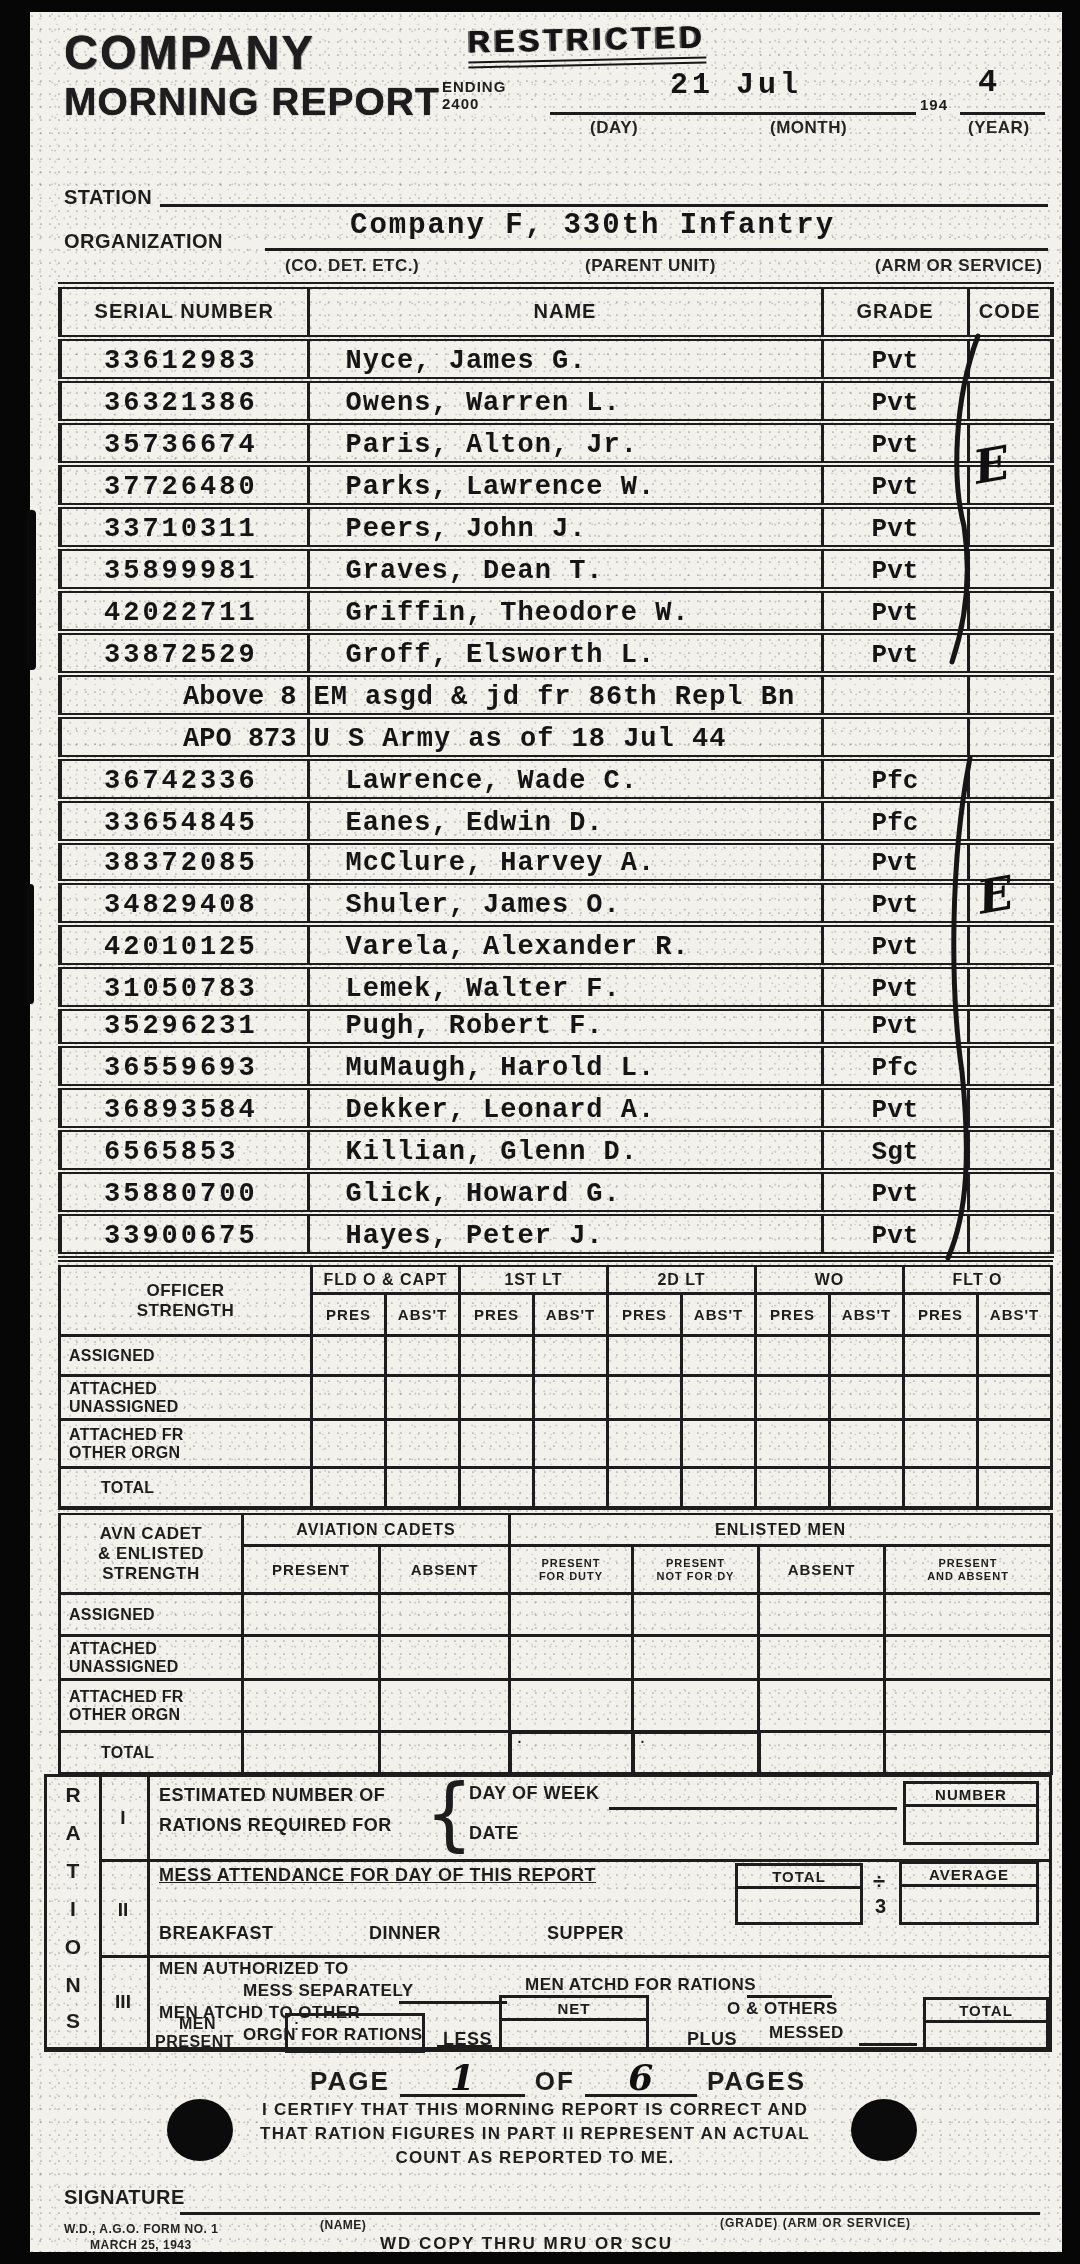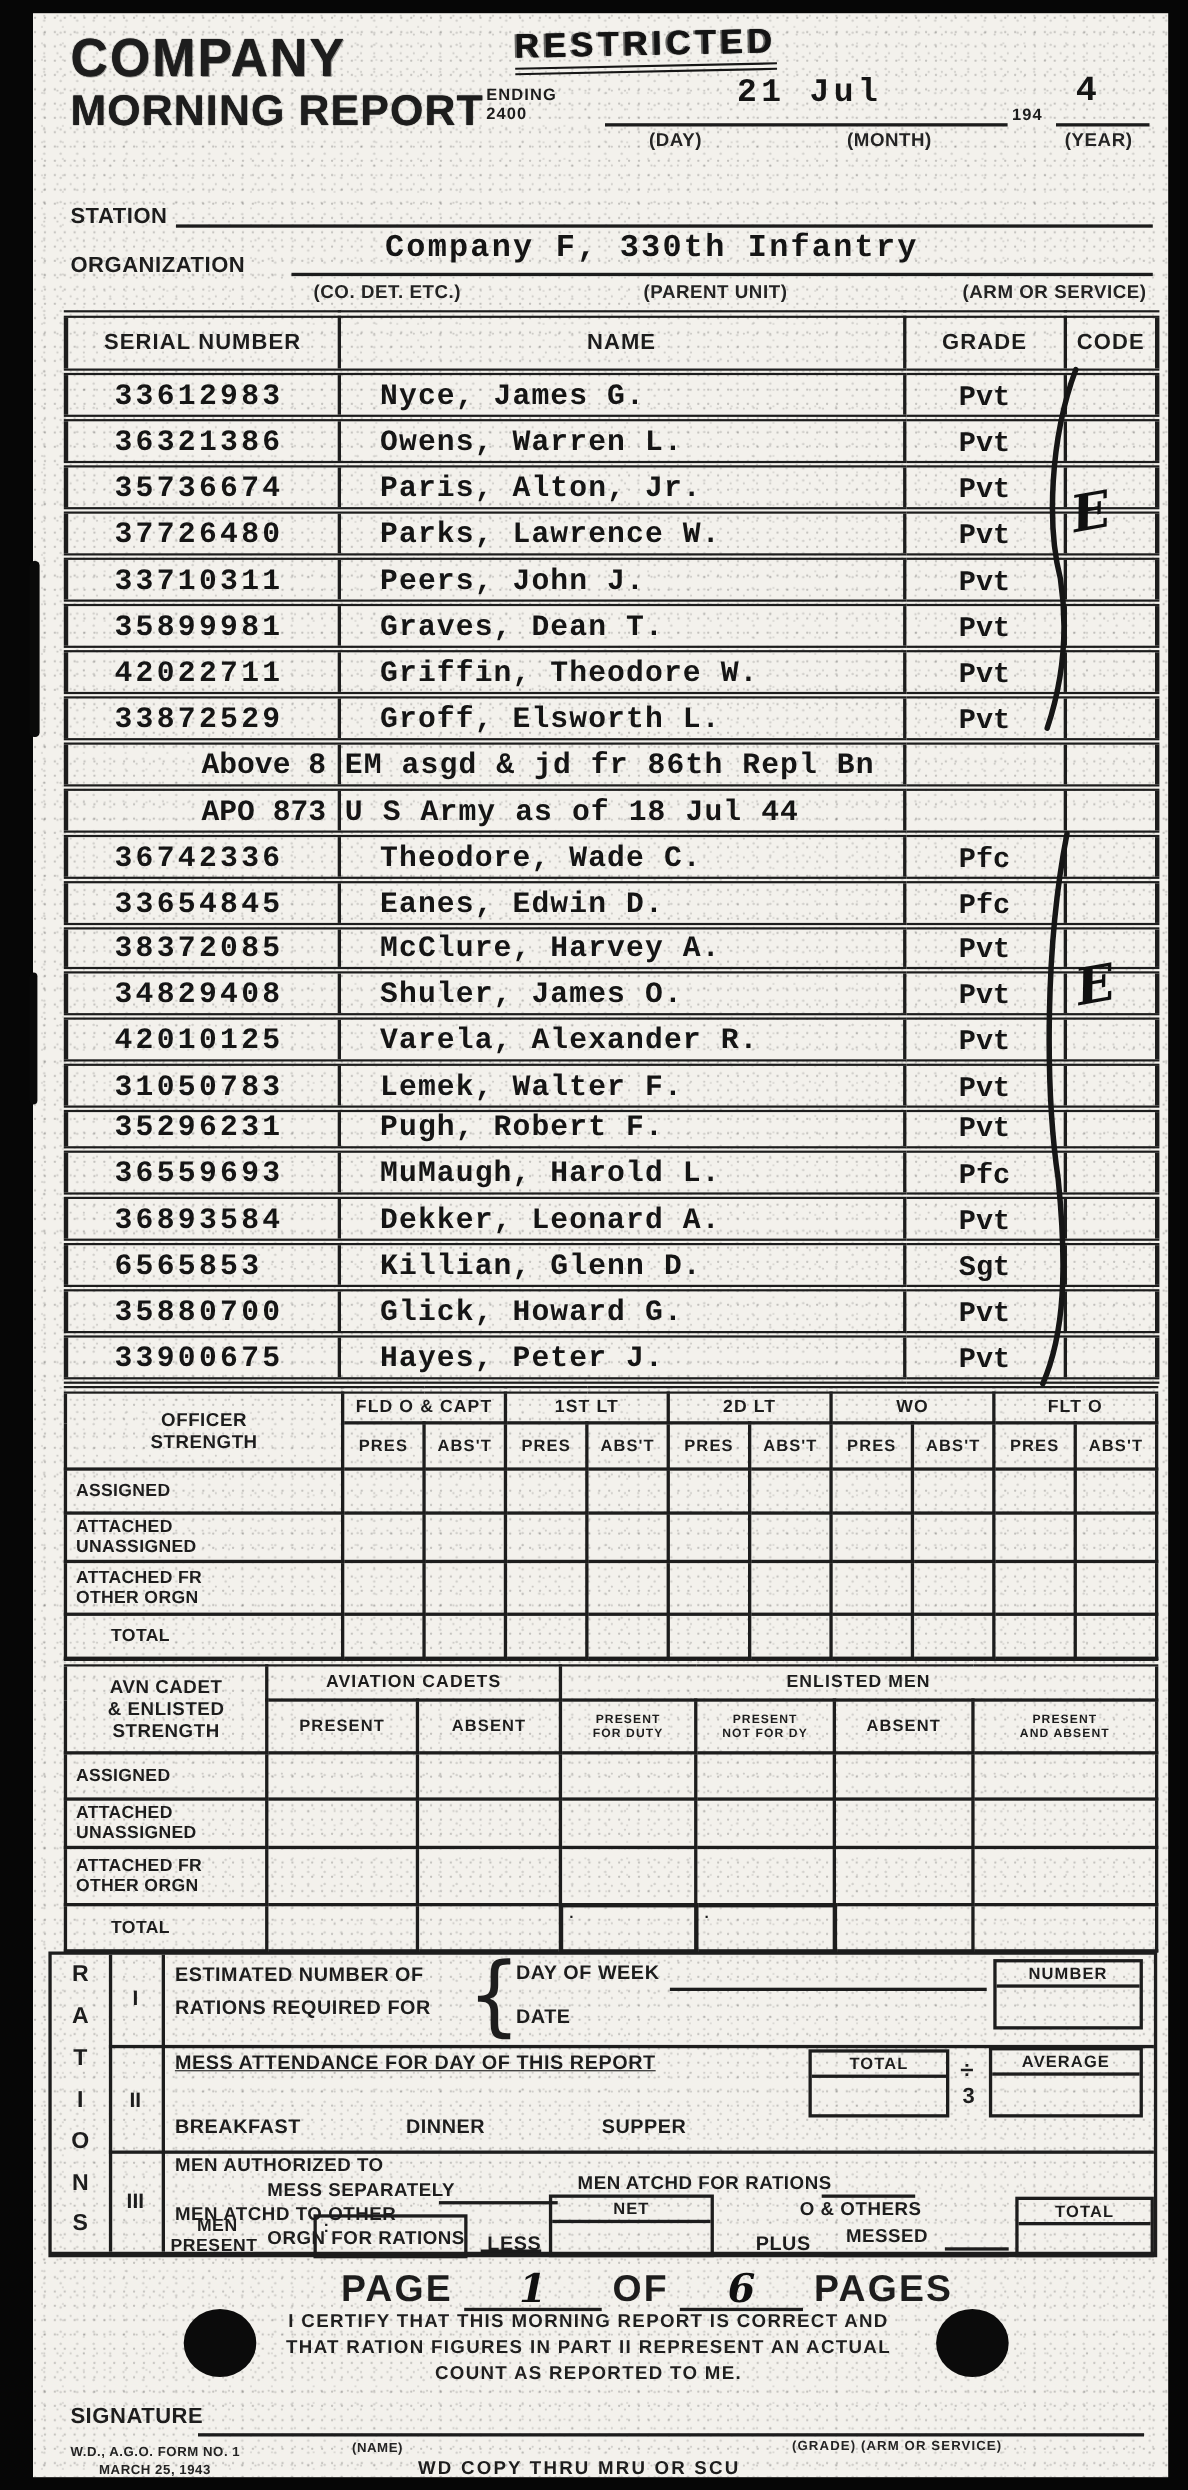--- a/index.html
+++ b/index.html
@@ -75,21 +75,21 @@
   .rations .hline{position:absolute;height:3px;background:var(--ink);right:0;}
   .rl{position:absolute;left:0;width:52px;text-align:center;font-size:21px;font-weight:bold;}
   .rn{position:absolute;left:52px;width:48px;text-align:center;font-size:19px;font-weight:bold;}
   .rt{position:absolute;font-weight:bold;font-size:18px;letter-spacing:.5px;white-space:nowrap;}
   .rbox{position:absolute;border:3px solid var(--ink);}
   .rbox .lbl{display:block;text-align:center;font-weight:bold;font-size:15px;letter-spacing:1px;border-bottom:3px solid var(--ink);padding:2px 0 1px;}
   .brace-glyph{position:absolute;font-family:"DejaVu Sans",sans-serif;font-size:76px;font-weight:normal;transform:scaleY(1.05);}
 
   
   .page-row{position:absolute;left:280px;top:2050px;display:inline-flex;align-items:flex-end;gap:10px;}
-  .page-row .pglbl{font-size:34px;font-weight:bold;letter-spacing:2px;}
+  .page-row .pglbl{font-size:26px;font-weight:bold;letter-spacing:2px;}
   .page-row .pgline{border-bottom:3px solid var(--ink);text-align:center;}
   .page-row .hw{font-size:36px;line-height:30px;}
   .certify{position:absolute;left:95px;width:820px;text-align:center;font-size:17px;font-weight:bold;letter-spacing:1.2px;color:#1f1f1f;}
   .hole{position:absolute;width:66px;height:62px;border-radius:50%;background:#0b0b0b;}
   .sig-label{left:34px;top:2174px;font-size:20px;}
   .wdcopy{left:350px;top:2222px;font-size:17px;font-weight:bold;letter-spacing:2px;}
 
   
   .code-marks{position:absolute;left:908px;top:318px;width:96px;height:936px;pointer-events:none;}
   .code-e{position:absolute;font-size:46px;transform:rotate(-10deg);}
@@ -208,21 +208,21 @@
       </tr>
       <tr style="height:42px">
         <td class="typed note-1">APO 873</td>
         <td class="typed note-2">U S Army as of 18 Jul 44</td>
         <td></td>
         <td></td>
       </tr>
 
         <tr style="height:42px">
           <td class="typed c-serial">36742336</td>
-          <td class="typed c-name">Theodore, Wade C.</td>
+          <td class="typed c-name">Lawrence, Wade C.</td>
           <td class="typed c-grade">Pfc</td>
           <td></td>
         </tr>
 
         <tr style="height:42px">
           <td class="typed c-serial">33654845</td>
           <td class="typed c-name">Eanes, Edwin D.</td>
           <td class="typed c-grade">Pfc</td>
           <td></td>
         </tr>

